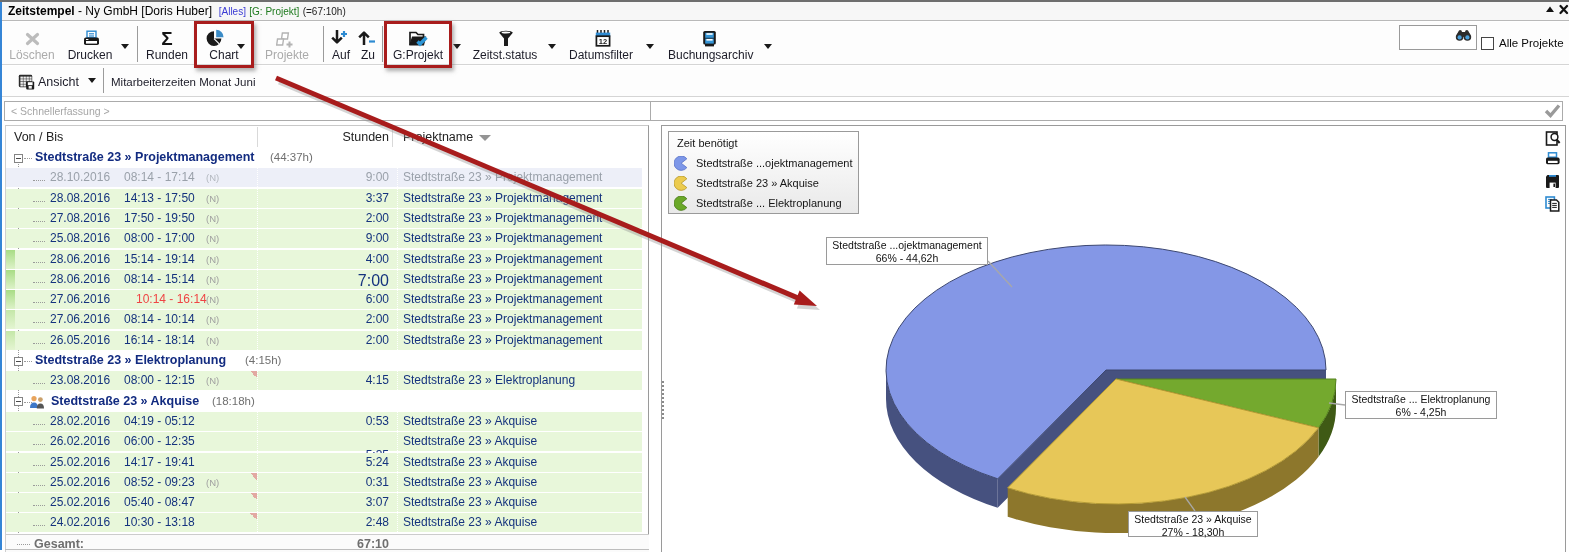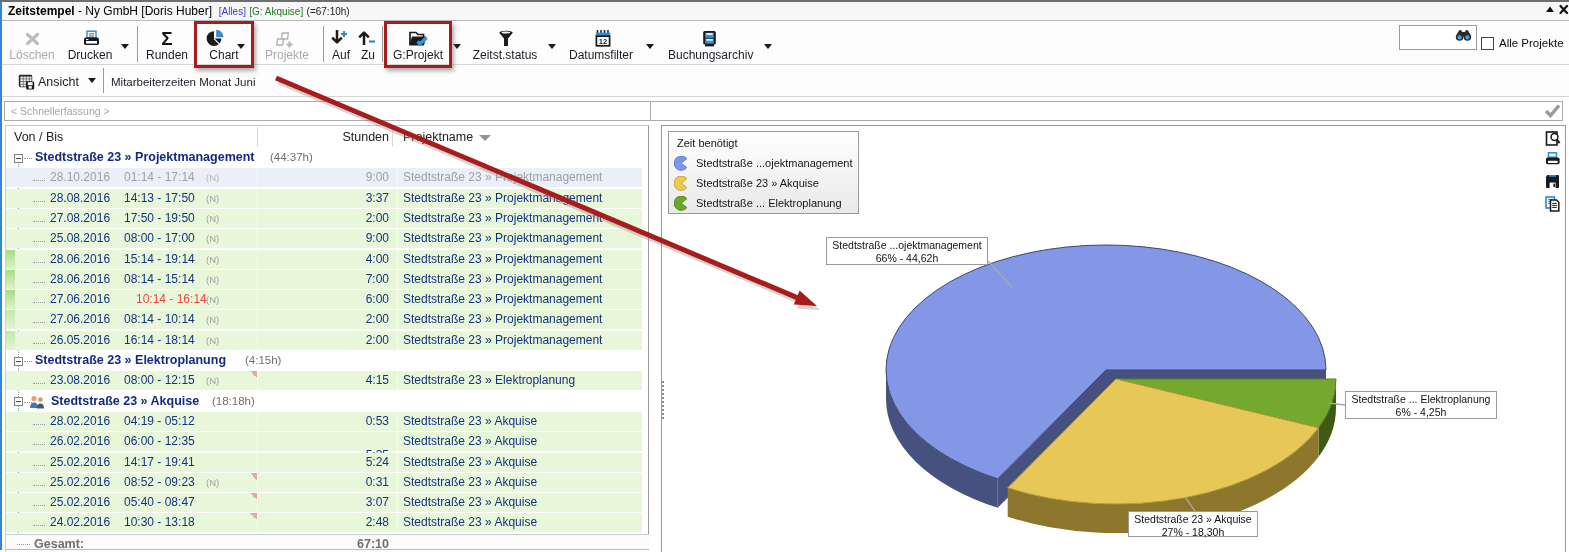--- a/index.html
+++ b/index.html
@@ -15,21 +15,21 @@
 </style>
 </head>
 <body>
 <div id="page">
 
 <div class="abs" style="left:0;top:0;width:1569px;height:2px;background:#6e6e6e;"></div>
 <div class="abs" style="left:0;top:2px;width:2px;height:548px;background:#3585d6;"></div>
 
 <div class="abs" style="left:2px;top:2px;width:1567px;height:19px;background:#f7f7f7;border-bottom:1px solid #b9b9b9;"></div>
 <div class="abs" style="left:8px;top:4px;font-size:12px;color:#000;white-space:nowrap;">
-  <b>Zeitstempel</b> - Ny GmbH [Doris Huber]&nbsp; <span style="font-size:10px;color:#3a3ad4;">[Alles]</span> <span style="font-size:10px;color:#1e7a1e;">[G: Akquise]</span> <span style="font-size:10px;color:#222;">(=67:10h)</span>
+  <b>Zeitstempel</b> - Ny GmbH [Doris Huber]&nbsp; <span style="font-size:10px;color:#3a3ad4;">[Alles]</span> <span style="font-size:10px;color:#1e7a1e;">[G: Projekt]</span> <span style="font-size:10px;color:#222;">(=67:10h)</span>
 </div>
 
 <svg class="abs" style="left:1545px;top:5px;" width="10" height="9" viewBox="0 0 10 9">
   <path d="M1 7 L5 1.5 L9 7 Z" fill="#111"></path>
 </svg>
 <svg class="abs" style="left:1559px;top:4px;" width="10" height="11" viewBox="0 0 10 11">
   <path d="M1.5 2 L8 9 M8 2 L1.5 9" stroke="#111" stroke-width="2.2" stroke-linecap="round"></path>
 </svg>
 
 <div class="abs" style="left:2px;top:22px;width:1567px;height:43px;background:#fdfdfd;border-bottom:1px solid #d5d5d5;"></div>
@@ -176,21 +176,21 @@
 <div class="abs" style="left:14px;top:154px;width:9px;height:9px;background:#fff;border:1px solid #848484;"></div>
 <div class="abs" style="left:16px;top:158px;width:5px;height:1px;background:#4a4a4a;"></div>
 <div class="abs" style="left:24px;top:158px;width:8px;height:1px;border-top:1px dotted #9a9a9a;"></div>
 <div class="abs" style="left:35px;top:150px;font-size:12.5px;font-weight:bold;color:#122b80;white-space:nowrap;">Stedtstraße 23 » Projektmanagement</div>
 <div class="abs" style="left:270px;top:151px;font-size:11.5px;color:#6f6f6f;">(44:37h)</div>
 <div class="abs" style="left:6px;top:168px;width:636px;height:19px;background:#edeff8;"></div>
 <div class="abs" style="left:257px;top:168px;width:1px;height:19px;border-left:1px dotted #ffffff;"></div>
 <div class="abs" style="left:397px;top:168px;width:1px;height:19px;border-left:1px dotted #ffffff;"></div>
 <div class="abs" style="left:33px;top:180px;width:12px;height:1px;border-top:1px dotted #9a9a9a;"></div>
 <div class="rowtxt" style="left:50px;top:170px;color:#9aa1aa;">28.10.2016</div>
-<div class="rowtxt" style="left:124px;top:170px;color:#9aa1aa;">01:14 - 17:14</div>
+<div class="rowtxt" style="left:124px;top:170px;color:#9aa1aa;">08:14 - 17:14</div>
 <div class="abs" style="left:206px;top:172px;font-size:9.5px;color:#b3b8bf;">(N)</div>
 <div class="abs" style="left:289px;top:170px;width:100px;text-align:right;font-size:12px;color:#9aa1aa;">9:00</div>
 <div class="rowtxt" style="left:403px;top:170px;color:#9aa1aa;">Stedtstraße 23 » Projektmanagement</div>
 <div class="abs" style="left:6px;top:189px;width:636px;height:19px;background:#e8f7da;"></div>
 <div class="abs" style="left:257px;top:189px;width:1px;height:19px;border-left:1px dotted #ffffff;"></div>
 <div class="abs" style="left:397px;top:189px;width:1px;height:19px;border-left:1px dotted #ffffff;"></div>
 <div class="abs" style="left:33px;top:201px;width:12px;height:1px;border-top:1px dotted #9a9a9a;"></div>
 <div class="rowtxt" style="left:50px;top:191px;color:#15337e;">28.08.2016</div>
 <div class="rowtxt" style="left:124px;top:191px;color:#15337e;">14:13 - 17:50</div>
 <div class="abs" style="left:206px;top:193px;font-size:9.5px;color:#a0a0a0;">(N)</div>
@@ -225,21 +225,21 @@
 <div class="abs" style="left:289px;top:252px;width:100px;text-align:right;font-size:12px;color:#15337e;">4:00</div>
 <div class="rowtxt" style="left:403px;top:252px;color:#15337e;">Stedtstraße 23 » Projektmanagement</div>
 <div class="abs" style="left:6px;top:270px;width:636px;height:19px;background:#e8f7da;"></div>
 <div class="abs" style="left:257px;top:270px;width:1px;height:19px;border-left:1px dotted #ffffff;"></div>
 <div class="abs" style="left:397px;top:270px;width:1px;height:19px;border-left:1px dotted #ffffff;"></div>
 <div class="abs" style="left:6px;top:270px;width:9px;height:19px;background:linear-gradient(to bottom, #a8dc85, #ddf2c8);"></div>
 <div class="abs" style="left:33px;top:282px;width:12px;height:1px;border-top:1px dotted #9a9a9a;"></div>
 <div class="rowtxt" style="left:50px;top:272px;color:#15337e;">28.06.2016</div>
 <div class="rowtxt" style="left:124px;top:272px;color:#15337e;">08:14 - 15:14</div>
 <div class="abs" style="left:206px;top:274px;font-size:9.5px;color:#a0a0a0;">(N)</div>
-<div class="abs" style="left:289px;top:272px;width:100px;text-align:right;font-size:12px;color:#15337e;">7:00</div>
+<div class="abs" style="left:289px;top:272px;width:100px;text-align:right;font-size:16px;color:#15337e;">7:00</div>
 <div class="rowtxt" style="left:403px;top:272px;color:#15337e;">Stedtstraße 23 » Projektmanagement</div>
 <div class="abs" style="left:6px;top:290px;width:636px;height:19px;background:#e8f7da;"></div>
 <div class="abs" style="left:257px;top:290px;width:1px;height:19px;border-left:1px dotted #ffffff;"></div>
 <div class="abs" style="left:397px;top:290px;width:1px;height:19px;border-left:1px dotted #ffffff;"></div>
 <div class="abs" style="left:6px;top:290px;width:9px;height:19px;background:linear-gradient(to bottom, #a8dc85, #ddf2c8);"></div>
 <div class="abs" style="left:33px;top:302px;width:12px;height:1px;border-top:1px dotted #9a9a9a;"></div>
 <div class="rowtxt" style="left:50px;top:292px;color:#15337e;">27.06.2016</div>
 <div class="rowtxt" style="left:136px;top:292px;color:#ef4444;">10:14 - 16:14</div>
 <div class="abs" style="left:206px;top:294px;font-size:9.5px;color:#a0a0a0;">(N)</div>
 <div class="abs" style="left:289px;top:292px;width:100px;text-align:right;font-size:12px;color:#15337e;">6:00</div>

